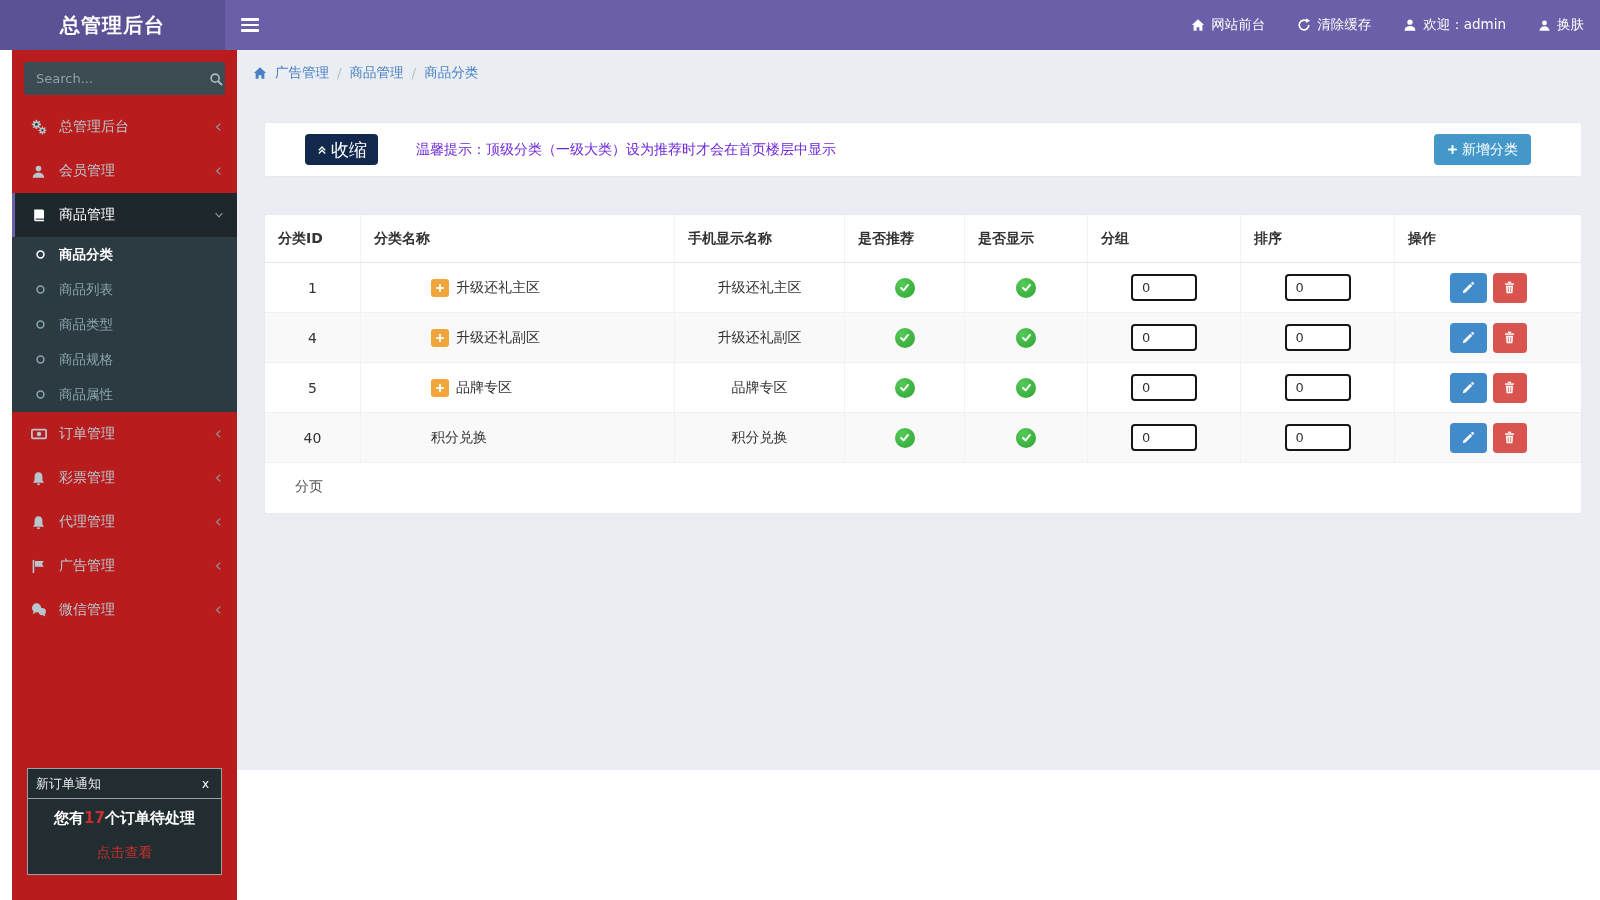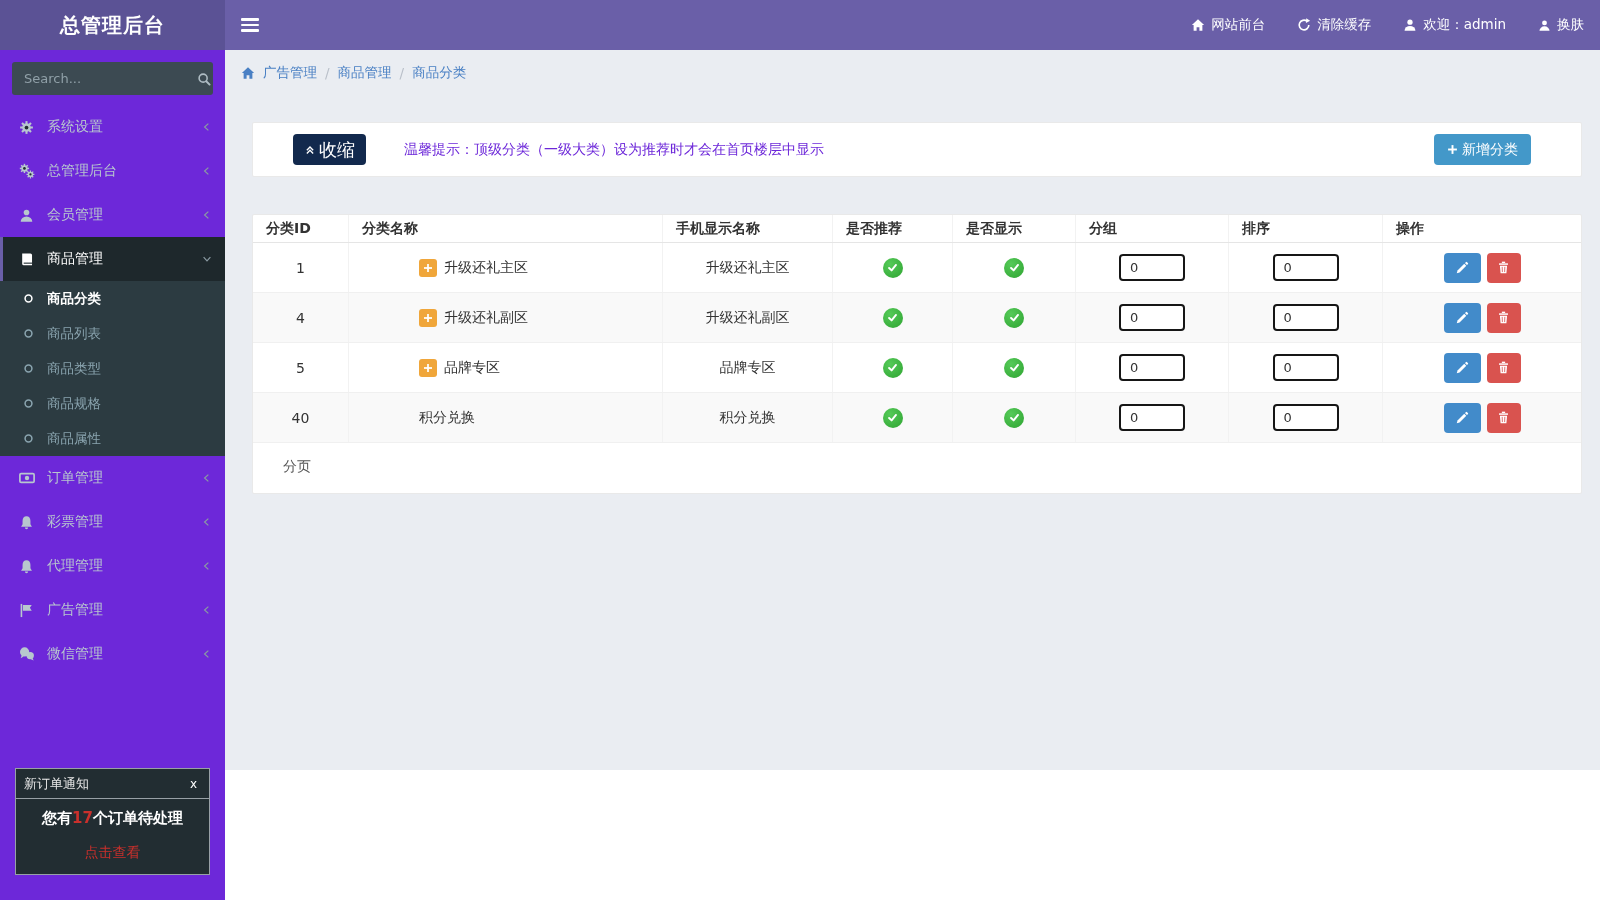--- a/index.html
+++ b/index.html
@@ -20,21 +20,21 @@
   .hamburger { width:50px; height:50px; display:flex; flex-direction:column;
     align-items:center; justify-content:center; gap:3px; cursor:pointer; }
   .hamburger span { width:18px; height:2.5px; background:#fff; border-radius:1px; }
   .topnav-spacer { flex:1; }
   .topnav-item { display:flex; align-items:center; gap:6px; color:#fff;
     font-size:13.5px; padding:0 16px; height:50px; cursor:pointer; }
   .ic { display:inline-block; vertical-align:middle; }
 
   
   .body-wrap { flex:1; display:flex; min-height:0; }
-  .sidebar { width:225px; flex:0 0 225px; background:#6d28d9; position:relative; }
+  .sidebar { width:225px; flex:0 0 225px; background:#b91c1c; position:relative;margin-left:12px; }
   .side-search { margin:12px 12px 10px; height:33px; background:#3c4a52;
     border-radius:3px; display:flex; align-items:center; overflow:hidden; }
   .side-search input { flex:1; background:transparent; border:none; outline:none;
     color:#d7dee2; font-size:13px; padding:0 0 0 12px; font-family:inherit; }
   .side-search input::placeholder { color:#90a0a8; }
   .side-search .search-btn { width:34px; height:33px; display:flex; align-items:center;
     justify-content:center; color:#aebcc3; background:transparent; border:none; cursor:pointer; }
   .menu { list-style:none; margin-top:4px; }
   .menu-item { position:relative; height:44px; display:flex; align-items:center;
     padding-left:16px; color:#b8c7ce; font-size:14px; cursor:pointer;
@@ -66,21 +66,21 @@
     display:flex; align-items:center; gap:3px; }
   .hint-text { margin-left:38px; font-size:14px; color:#6d28d9; }
   .add-btn { margin-left:auto; margin-right:26px; background:#4398c9; color:#fff;
     border:none; border-radius:4px; height:31px; padding:0 13px; font-size:14px;
     font-family:inherit; cursor:pointer; display:flex; align-items:center; gap:4px; }
 
   
   .table-panel { padding:0; }
   .tbl { width:100%; }
   .tr { display:flex; align-items:center; border-bottom:1px solid #f0f0f0; }
-  .tr.head { height:28px; border-bottom:1px solid #e5e5e5; }
+  .tr.head { height:48px; border-bottom:1px solid #e5e5e5; }
   .tr.row { height:50px; }
   .tr.row:nth-child(odd) { background:#f9f9f9; }
   .td, .th { height:100%; display:flex; align-items:center; justify-content:center;
     border-right:1px solid #f2f2f2; font-size:14px; color:#333; }
   .th { justify-content:flex-start; padding-left:13px; font-weight:bold; }
   .c1 { width:96px; flex:0 0 96px; }
   .c2 { width:314px; flex:0 0 314px; }
   .c3 { width:170px; flex:0 0 170px; }
   .c4 { width:120px; flex:0 0 120px; }
   .c5 { width:123px; flex:0 0 123px; }
@@ -251,33 +251,20 @@
     <aside class="sidebar">
       <div class="side-search">
         <input type="text" placeholder="Search..." style="">
         <button class="search-btn">
           <svg class="ic" width="14" height="14">
               <use href="#sym-search"></use>
             </svg>
         </button>
       </div>
       <ul class="menu">
-        <li class="menu-item">
-          <span class="mi-icon">
-              <svg class="ic" width="15" height="15">
-                <use href="#sym-gear"></use>
-              </svg>
-            </span>
-          <span>系统设置</span>
-          <span class="chev">
-              <svg class="ic" width="12" height="12">
-                <use href="#sym-chevron-left"></use>
-              </svg>
-            </span>
-        </li>
         <li class="menu-item">
           <span class="mi-icon">
               <svg class="ic" width="16" height="16">
                 <use href="#sym-gears"></use>
               </svg>
             </span>
           <span>总管理后台</span>
           <span class="chev">
               <svg class="ic" width="12" height="12">
                 <use href="#sym-chevron-left"></use>

